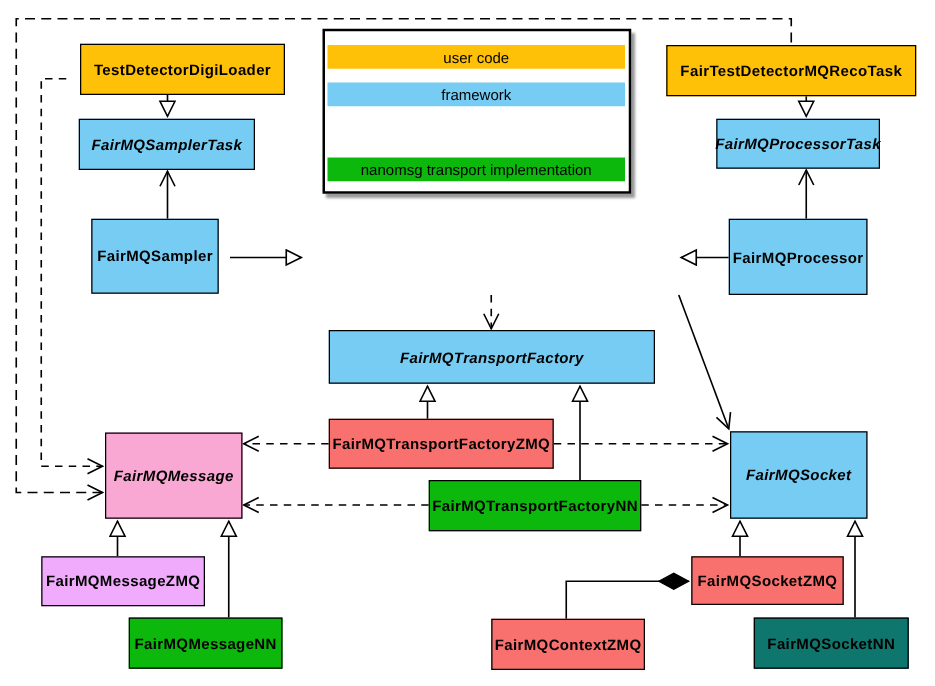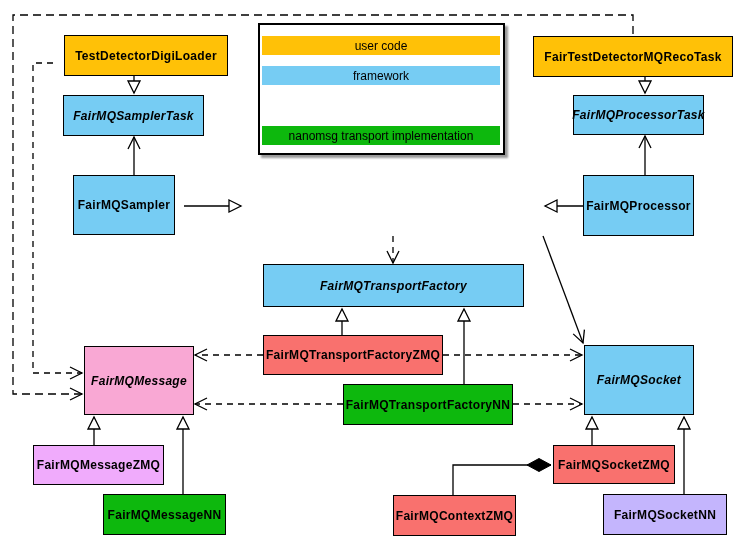--- a/index.html
+++ b/index.html
@@ -111,15 +111,15 @@
   <div class="node abstract" style="left: 584px; top: 345px; width: 110px; height: 70px; background: rgb(118, 204, 243);">FairMQSocket</div>
 
   <div class="node" style="left: 33px; top: 445px; width: 131px; height: 40px; background: #f0abfc;">FairMQMessageZMQ</div>
 
   <div class="node" style="left: 103px; top: 494px; width: 123px; height: 41px; background: rgb(13, 184, 13);">FairMQMessageNN</div>
 
   <div class="node" style="left: 553px; top: 445px; width: 122px; height: 39px; background: rgb(249, 113, 110);">FairMQSocketZMQ</div>
 
   <div class="node" style="left: 393px; top: 495px; width: 123px; height: 41px; background: rgb(249, 113, 110);">FairMQContextZMQ</div>
 
-  <div class="node" style="left: 603px; top: 494px; width: 124px; height: 41px; background: #c4b5fd;">FairMQSocketNN</div>
+  <div class="node" style="left: 603px; top: 494px; width: 124px; height: 41px; background: #0f766e;">FairMQSocketNN</div>
 
 </div>
 
 </body></html>

